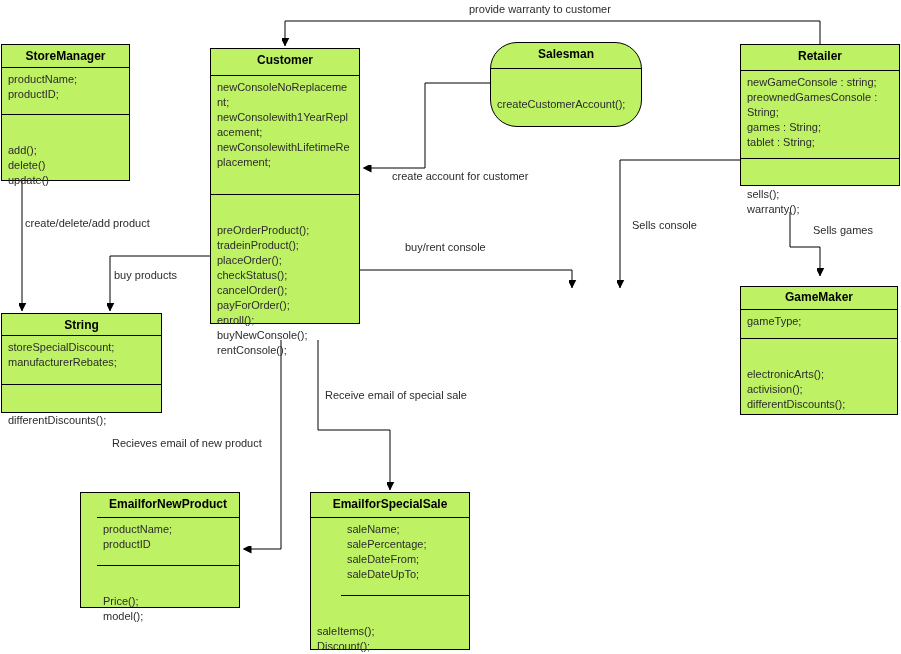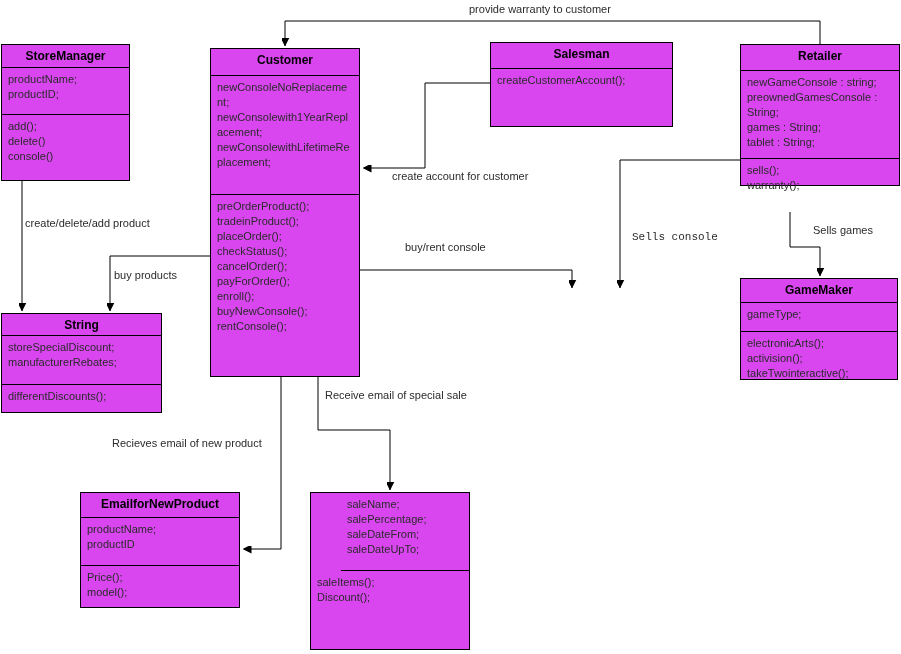--- a/index.html
+++ b/index.html
@@ -10,21 +10,21 @@
     background: #ffffff;
     font-family: "Liberation Sans", sans-serif;
     color: #1a1a1a;
     overflow: hidden;
   }
   svg.edges { position: absolute; left: 0; top: 0; width: 901px; height: 654px; }
   .uml-box {
     position: absolute;
     box-sizing: border-box;
     border: 1px solid #000000;
-    background: #d946ef;
+    background: #bef264;
     display: flex;
     flex-direction: column;
   }
   .uml-title {
     box-sizing: border-box;
     border-bottom: 1px solid #000000;
     font-weight: bold;
     font-size: 12px;
     text-align: center;
     padding-top: 4px;
@@ -37,21 +37,21 @@
     flex: none;
   }
   .uml-attrs, .uml-methods {
     font-size: 11px;
     line-height: 15px;
     padding: 4px 6px;
     white-space: pre-line;
     overflow-wrap: anywhere;
     color: #2b2b2b;
   }
-  .uml-methods { flex: 1; }
+  .uml-methods { flex: 1; margin-top: 24px; }
   .edge-label {
     position: absolute;
     font-size: 11px;
     line-height: 13px;
     color: #2b2b2b;
     white-space: nowrap;
   }
 </style>
 </head>
 <body>
@@ -74,40 +74,40 @@
     <polyline points="281,340 281,549 243,549" fill="none" stroke="#000000" stroke-width="1" marker-end="url(#arrow)"></polyline>
     <polyline points="318,340 318,430 390,430 390,490" fill="none" stroke="#000000" stroke-width="1" marker-end="url(#arrow)"></polyline>
   </svg>
 
   <div class="uml-box" style="left:1px; top:44px; width:129px; height:137px;">
     <div class="uml-title" style="height:23px;">StoreManager</div>
     <div class="uml-attrs" style="height:47px;">productName;
 productID;</div>
     <div class="uml-methods">add();
 delete()
-console()</div>
+update()</div>
   </div>
 
-  <div class="uml-box" style="left:210px; top:48px; width:150px; height:329px;">
+  <div class="uml-box" style="left:210px; top:48px; width:150px; height:276px;">
     <div class="uml-title" style="height:27px;">Customer</div>
     <div class="uml-attrs" style="height:119px;">newConsoleNoReplacement;
 newConsolewith1YearReplacement;
 newConsolewithLifetimeReplacement;</div>
     <div class="uml-methods">preOrderProduct();
 tradeinProduct();
 placeOrder();
 checkStatus();
 cancelOrder();
 payForOrder();
 enroll();
 buyNewConsole();
 rentConsole();</div>
   </div>
 
-  <div class="uml-box" style="left:490px; top:42px; width:183px; height:85px;">
+  <div class="uml-box" style="left:490px; top:42px; width:152px; height:85px;border-radius:27px;">
     <div class="uml-title" style="height:26px;">Salesman</div>
     <div class="uml-methods">createCustomerAccount();</div>
   </div>
 
   <div class="uml-box" style="left:740px; top:44px; width:160px; height:142px;">
     <div class="uml-title" style="height:26px;">Retailer</div>
     <div class="uml-attrs" style="height:88px;">newGameConsole : string;
 preownedGamesConsole : String;
 games : String;
 tablet : String;</div>
@@ -116,48 +116,49 @@
   </div>
 
   <div class="uml-box" style="left:1px; top:313px; width:161px; height:100px;">
     <div class="uml-title" style="height:22px;">String</div>
     <div class="uml-attrs" style="height:49px;">storeSpecialDiscount;
 manufacturerRebates;</div>
     <div class="uml-methods">differentDiscounts();</div>
   </div>
 
 
-  <div class="uml-box" style="left:740px; top:278px; width:158px; height:102px;">
+  <div class="uml-box" style="left:740px; top:286px; width:158px; height:129px;justify-content:center;">
     <div class="uml-title" style="height:24px;">GameMaker</div>
     <div class="uml-attrs" style="height:29px;">gameType;</div>
     <div class="uml-methods">electronicArts();
 activision();
-takeTwointeractive();</div>
+differentDiscounts();</div>
   </div>
 
-  <div class="uml-box" style="left:80px; top:492px; width:160px; height:116px;">
+  <div class="uml-box" style="left:80px; top:492px; width:160px; height:116px;padding-left:16px;">
     <div class="uml-title" style="height:25px;">EmailforNewProduct</div>
     <div class="uml-attrs" style="height:48px;">productName;
 productID</div>
     <div class="uml-methods">Price();
 model();</div>
   </div>
 
   <div class="uml-box" style="left:310px; top:492px; width:160px; height:158px;">
+    <div class="uml-title" style="height:25px;">EmailforSpecialSale</div>
     <div class="uml-attrs" style="height:78px;margin-left:30px;">saleName;
 salePercentage;
 saleDateFrom;
 saleDateUpTo;</div>
     <div class="uml-methods">saleItems();
 Discount();</div>
   </div>
 
   <div class="edge-label" style="left:469px; top:3px;">provide warranty to customer</div>
   <div class="edge-label" style="left:392px; top:170px;">create account for customer</div>
   <div class="edge-label" style="left:25px; top:217px;">create/delete/add product</div>
   <div class="edge-label" style="left:114px; top:269px;">buy products</div>
   <div class="edge-label" style="left:405px; top:241px;">buy/rent console</div>
-  <div class="edge-label" style="left:632px; top:231px;font-family:Liberation Mono, monospace;">Sells console</div>
+  <div class="edge-label" style="left:632px; top:219px;">Sells console</div>
   <div class="edge-label" style="left:813px; top:224px;">Sells games</div>
   <div class="edge-label" style="left:112px; top:437px;">Recieves email of new product</div>
   <div class="edge-label" style="left:325px; top:389px;">Receive email of special sale</div>
 
 </div>
 
 </body></html>

